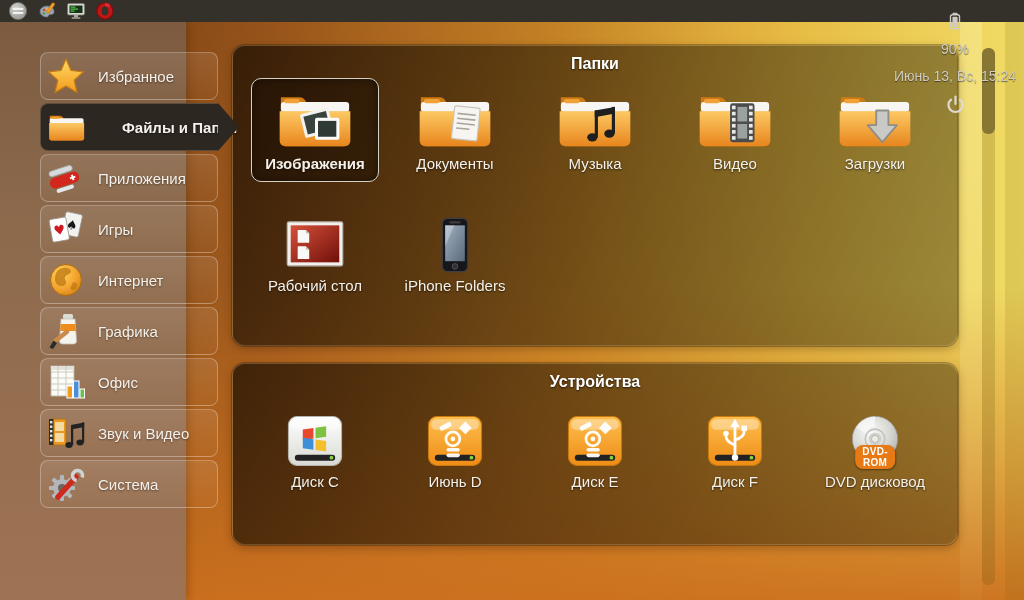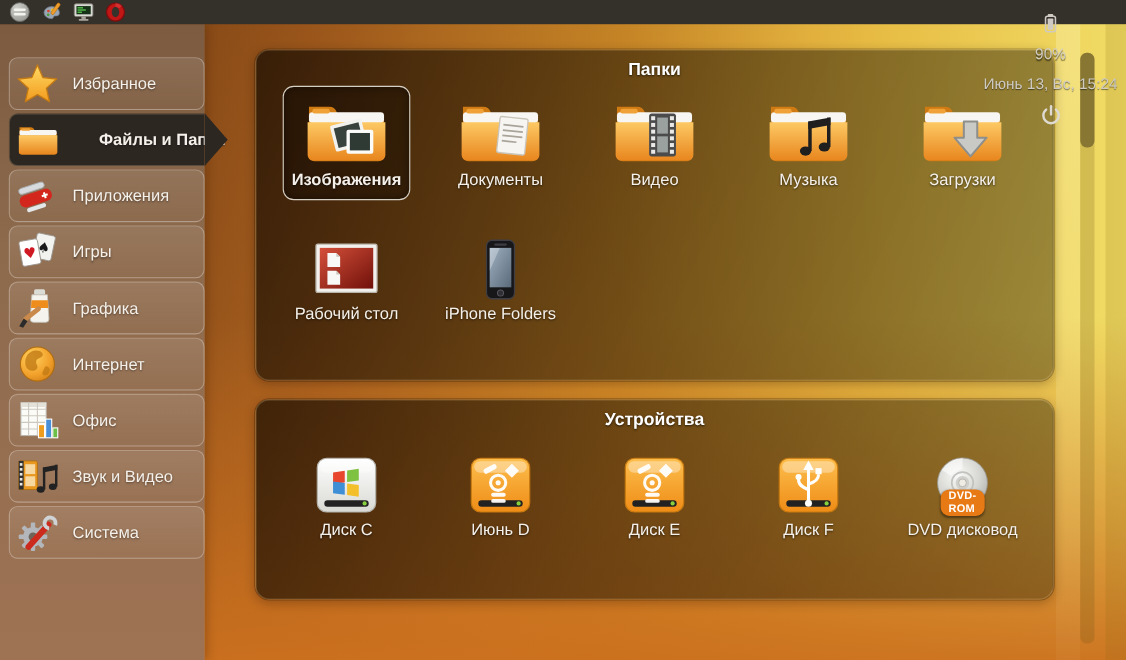--- a/index.html
+++ b/index.html
@@ -14,21 +14,21 @@
     display:flex;align-items:center;justify-content:space-between;z-index:30;}
   .tb-left{display:flex;align-items:center;gap:9px;padding-left:8px;}
   .tb-ic{width:20px;height:20px;display:inline-flex;align-items:center;justify-content:center;}
   .tray{display:flex;align-items:center;gap:11px;padding-right:8px;color:#cfcbc3;font-size:14px;flex-direction:column;}
   .tray .txt{text-shadow:0 1px 1px rgba(0,0,0,0.5);}
   .tray .ic{display:inline-flex;align-items:center;}
   
   .sidebar{position:absolute;left:0;top:22px;width:186px;height:578px;
     background:linear-gradient(to bottom,#7c5b40 0%, #8d6a4c 35%, #9e7354 100%);
     box-shadow:2px 0 8px rgba(60,25,0,0.30);z-index:20;}
-  .side-list{padding-top:30px;}
+  .side-list{padding-top:30px;margin-left:32px;}
   .side-item{position:relative;box-sizing:border-box;margin:0 0 3px 8px;width:178px;height:48px;
     display:flex;align-items:center;border-radius:8px;
     border:1px solid rgba(255,255,255,0.28);
     background:linear-gradient(to bottom, rgba(255,255,255,0.10), rgba(255,255,255,0.02));
     cursor:pointer;}
   .side-ic{width:40px;height:40px;margin-left:5px;flex:0 0 40px;display:inline-flex;align-items:center;justify-content:center;}
   .side-label{margin-left:12px;font-size:15px;color:#f5f1ea;text-shadow:0 1px 2px rgba(0,0,0,0.45);white-space:nowrap;}
   .side-item.selected{background:#2d2722;border-color:rgba(130,110,85,0.55);border-right:none;border-radius:8px 0 0 8px;gap:24px;}
   .side-item.selected .side-label{font-weight:bold;}
   .side-item.selected::after{content:"";position:absolute;left:100%;top:-1px;width:0;height:0;
@@ -46,22 +46,22 @@
   .panel{position:absolute;left:232px;width:726px;box-sizing:border-box;border-radius:13px;
     background:linear-gradient(115deg, rgba(14,7,0,0.68) 0%, rgba(30,20,5,0.54) 45%, rgba(54,44,13,0.44) 100%);
     border:1px solid rgba(255,235,180,0.20);
     box-shadow:0 0 0 1px rgba(40,20,0,0.30), 0 3px 10px rgba(40,15,0,0.30);z-index:10;}
   .panel-folders{top:45px;height:301px;}
   .panel-devices{top:363px;height:182px;}
   .panel-title{margin:0;padding-top:9px;text-align:center;font-size:16px;font-weight:bold;color:#ffffff;
     text-shadow:0 1px 2px rgba(0,0,0,0.7);}
   .tile-row{display:grid;grid-template-columns:repeat(5,1fr);padding:0 12px;margin-top:5px;}
   .tile-row + .tile-row{margin-top:18px;}
-  .tile{justify-self:center;width:116px;box-sizing:border-box;display:flex;flex-direction:column;align-items:center;
-    padding:7px 2px 9px;border-radius:10px;border:1px solid transparent;cursor:pointer;}
+  .tile{justify-self:center;width:128px;box-sizing:border-box;display:flex;flex-direction:column;align-items:center;
+    padding:7px 2px 9px;border-radius:10px;border:1px solid transparent;cursor:pointer;text-align:center;}
   .tile.selected{border-color:#d6d0c4;background:rgba(15,8,2,0.42);box-shadow:inset 0 0 8px rgba(0,0,0,0.45);}
   .tile.selected .tile-label{font-weight:bold;}
   .icon-box{position:relative;height:66px;display:flex;align-items:flex-end;justify-content:center;}
   .tile-label{margin-top:3px;font-size:15px;color:#f5f1ea;text-shadow:0 1px 2px rgba(0,0,0,0.65);white-space:nowrap;}
   .dvd-badge{position:absolute;bottom:1px;left:50%;transform:translateX(-50%);
     background:#e87a16;color:#ffffff;font-size:10px;font-weight:bold;padding:1px 7px;border-radius:8px;
     letter-spacing:0.3px;box-shadow:0 1px 2px rgba(0,0,0,0.4);}
 </style>
 </head>
 <body>
@@ -222,45 +222,45 @@
                 <rect x="5" y="9" width="17" height="23" rx="2" fill="#ffffff" stroke="#9a968e" stroke-width="0.8"></rect>
                 <text x="13.5" y="25.5" font-size="13" text-anchor="middle" fill="#cf1a24" font-family="DejaVu Sans, sans-serif">♥</text>
               </g>
             </svg>
           </span>
           <span class="side-label">Игры</span>
         </div>
         <div class="side-item">
           <span class="side-ic">
             <svg width="40" height="40" viewBox="0 0 40 40">
-              <rect x="17" y="3" width="10" height="5" rx="1.5" fill="#dcdcd6"></rect>
-              <path d="M15 8 h14 l1.5 22 a3 3 0 0 1 -3 3 h-11 a3 3 0 0 1 -3 -3 z" fill="#f4f3ee" stroke="#c5c1b7" stroke-width="0.8"></path>
-              <path d="M14.6 13 h14.8 l0.5 7 H14.2 z" fill="#ef8d1c"></path>
-              <rect x="7" y="26" width="20" height="4.5" rx="2.25" transform="rotate(-38 12 30)" fill="#c98a4b"></rect>
-              <path d="M3.5 36.5 L7.5 29.5 L11 32 L7 38 z" fill="#2b2b2b"></path>
-            </svg>
-          </span>
-          <span class="side-label">Графика</span>
-        </div>
-        <div class="side-item">
-          <span class="side-ic">
-            <svg width="40" height="40" viewBox="0 0 40 40">
               <defs>
                 <radialGradient id="gGlb" cx="0.35" cy="0.3" r="0.85">
                   <stop offset="0" stop-color="#ffd25e"></stop>
                   <stop offset="0.6" stop-color="#f2a22c"></stop>
                   <stop offset="1" stop-color="#cf7b12"></stop>
                 </radialGradient>
               </defs>
               <circle cx="20" cy="20" r="15.5" fill="url(#gGlb)" stroke="#b06c10" stroke-width="1"></circle>
               <path d="M14 9 c4 -2 8 -1.5 10 0.5 c2 2 0.5 4 -2 5 c-3 1 -4 3.5 -2.5 6 c1.5 2.5 0 5 -3 5.5 c-3 0.5 -6 -1 -7 -4 c-1.2 -3.8 -0.5 -10.5 4.5 -13z" fill="#c27a14" opacity="0.8"></path>
               <path d="M28 22 c2.5 0.5 4 2.5 3 5 c-1 2.5 -3.5 4 -5.5 3 c-1.5 -1 -1 -3 0 -4.5 c0.8 -1.4 1 -3 2.5 -3.5z" fill="#c27a14" opacity="0.8"></path>
             </svg>
           </span>
           <span class="side-label">Интернет</span>
+        </div>
+        <div class="side-item">
+          <span class="side-ic">
+            <svg width="40" height="40" viewBox="0 0 40 40">
+              <rect x="17" y="3" width="10" height="5" rx="1.5" fill="#dcdcd6"></rect>
+              <path d="M15 8 h14 l1.5 22 a3 3 0 0 1 -3 3 h-11 a3 3 0 0 1 -3 -3 z" fill="#f4f3ee" stroke="#c5c1b7" stroke-width="0.8"></path>
+              <path d="M14.6 13 h14.8 l0.5 7 H14.2 z" fill="#ef8d1c"></path>
+              <rect x="7" y="26" width="20" height="4.5" rx="2.25" transform="rotate(-38 12 30)" fill="#c98a4b"></rect>
+              <path d="M3.5 36.5 L7.5 29.5 L11 32 L7 38 z" fill="#2b2b2b"></path>
+            </svg>
+          </span>
+          <span class="side-label">Графика</span>
         </div>
         <div class="side-item">
           <span class="side-ic">
             <svg width="40" height="40" viewBox="0 0 40 40">
               <rect x="5" y="4" width="23" height="30" fill="#fbfbf8" stroke="#b7b3a9" stroke-width="0.9"></rect>
               <rect x="5" y="4" width="23" height="4" fill="#e4e1d8"></rect>
               <g stroke="#cdc9bf" stroke-width="1">
                 <line x1="5" y1="10" x2="28" y2="10"></line>
                 <line x1="5" y1="16" x2="28" y2="16"></line>
                 <line x1="5" y1="22" x2="28" y2="22"></line>
@@ -373,20 +373,44 @@
                   <g stroke="#a9a49a" stroke-width="1.3">
                     <line x1="33" y1="19" x2="48" y2="19"></line>
                     <line x1="33" y1="23" x2="48" y2="23"></line>
                     <line x1="33" y1="27" x2="48" y2="27"></line>
                     <line x1="33" y1="31" x2="44" y2="31"></line>
                   </g>
                 </g>
               </svg>
             </span>
             <div class="tile-label">Документы</div>
+          </div>
+          <div class="tile">
+            <span class="icon-box">
+              <svg width="78" height="61" viewBox="0 0 64 50">
+                <defs>
+                  <linearGradient id="gFold" x1="0" y1="0" x2="0" y2="1">
+                    <stop offset="0" stop-color="#fdc964"></stop>
+                    <stop offset="1" stop-color="#e8861e"></stop>
+                  </linearGradient>
+                </defs>
+                <path d="M4 5 h15 c3 0 4.5 1.5 5.5 3.5 l1 2 H56 a4 4 0 0 1 4 4 v27 a4 4 0 0 1 -4 4 H8 a4 4 0 0 1 -4 -4 z" fill="#cf7a12"></path>
+                <rect x="4" y="9" width="56" height="8" rx="2.5" fill="#f8f6f2"></rect>
+                <rect x="6.5" y="6.5" width="13" height="3.5" rx="1.75" fill="#f0a238"></rect>
+                <path d="M3 16.5 h58 v24.5 a4 4 0 0 1 -4 4 H7 a4 4 0 0 1 -4 -4 z" fill="url(#gFold)"></path>
+                <g fill="#1f1f1f">
+                  <ellipse cx="29.8" cy="38" rx="4.2" ry="3.4"></ellipse>
+                  <ellipse cx="43.8" cy="35" rx="4.2" ry="3.4"></ellipse>
+                  <rect x="31.8" y="16" width="2.6" height="22"></rect>
+                  <rect x="45.8" y="13" width="2.6" height="22"></rect>
+                  <path d="M31.8 16 L48.4 13 v5.5 L31.8 21.5 z"></path>
+                </g>
+              </svg>
+            </span>
+            <div class="tile-label">Музыка</div>
           </div>
           <div class="tile">
             <span class="icon-box">
               <svg width="78" height="61" viewBox="0 0 64 50">
                 <defs>
                   <linearGradient id="gFold" x1="0" y1="0" x2="0" y2="1">
                     <stop offset="0" stop-color="#fdc964"></stop>
                     <stop offset="1" stop-color="#e8861e"></stop>
                   </linearGradient>
                 </defs>
@@ -421,44 +445,20 @@
                 <defs>
                   <linearGradient id="gFold" x1="0" y1="0" x2="0" y2="1">
                     <stop offset="0" stop-color="#fdc964"></stop>
                     <stop offset="1" stop-color="#e8861e"></stop>
                   </linearGradient>
                 </defs>
                 <path d="M4 5 h15 c3 0 4.5 1.5 5.5 3.5 l1 2 H56 a4 4 0 0 1 4 4 v27 a4 4 0 0 1 -4 4 H8 a4 4 0 0 1 -4 -4 z" fill="#cf7a12"></path>
                 <rect x="4" y="9" width="56" height="8" rx="2.5" fill="#f8f6f2"></rect>
                 <rect x="6.5" y="6.5" width="13" height="3.5" rx="1.75" fill="#f0a238"></rect>
                 <path d="M3 16.5 h58 v24.5 a4 4 0 0 1 -4 4 H7 a4 4 0 0 1 -4 -4 z" fill="url(#gFold)"></path>
-                <g fill="#1f1f1f">
-                  <ellipse cx="29.8" cy="38" rx="4.2" ry="3.4"></ellipse>
-                  <ellipse cx="43.8" cy="35" rx="4.2" ry="3.4"></ellipse>
-                  <rect x="31.8" y="16" width="2.6" height="22"></rect>
-                  <rect x="45.8" y="13" width="2.6" height="22"></rect>
-                  <path d="M31.8 16 L48.4 13 v5.5 L31.8 21.5 z"></path>
-                </g>
-              </svg>
-            </span>
-            <div class="tile-label">Музыка</div>
-          </div>
-          <div class="tile">
-            <span class="icon-box">
-              <svg width="78" height="61" viewBox="0 0 64 50">
-                <defs>
-                  <linearGradient id="gFold" x1="0" y1="0" x2="0" y2="1">
-                    <stop offset="0" stop-color="#fdc964"></stop>
-                    <stop offset="1" stop-color="#e8861e"></stop>
-                  </linearGradient>
-                </defs>
-                <path d="M4 5 h15 c3 0 4.5 1.5 5.5 3.5 l1 2 H56 a4 4 0 0 1 4 4 v27 a4 4 0 0 1 -4 4 H8 a4 4 0 0 1 -4 -4 z" fill="#cf7a12"></path>
-                <rect x="4" y="9" width="56" height="8" rx="2.5" fill="#f8f6f2"></rect>
-                <rect x="6.5" y="6.5" width="13" height="3.5" rx="1.75" fill="#f0a238"></rect>
-                <path d="M3 16.5 h58 v24.5 a4 4 0 0 1 -4 4 H7 a4 4 0 0 1 -4 -4 z" fill="url(#gFold)"></path>
                 <path d="M33 16 h10 v12 h7 L38 42 L26 28 h7 z" fill="#c9c9c5" stroke="#8e8e8a" stroke-width="1.5" stroke-linejoin="round"></path>
               </svg>
             </span>
             <div class="tile-label">Загрузки</div>
           </div>
         </div>
         <div class="tile-row">
           <div class="tile">
             <span class="icon-box">
               <svg width="74" height="58" viewBox="0 0 64 50">

